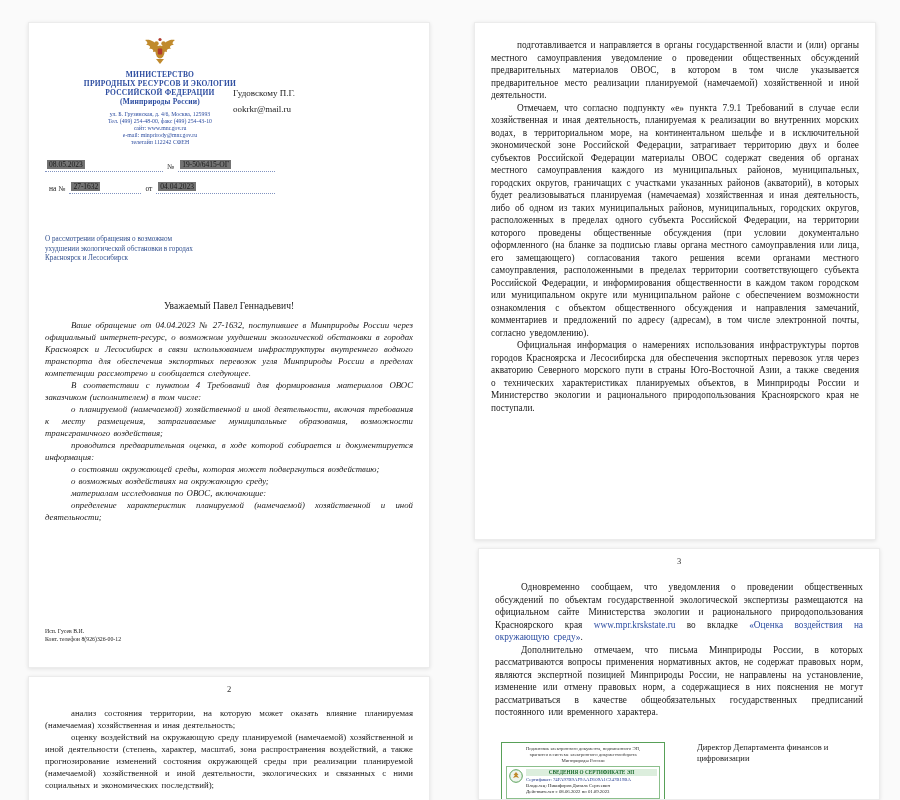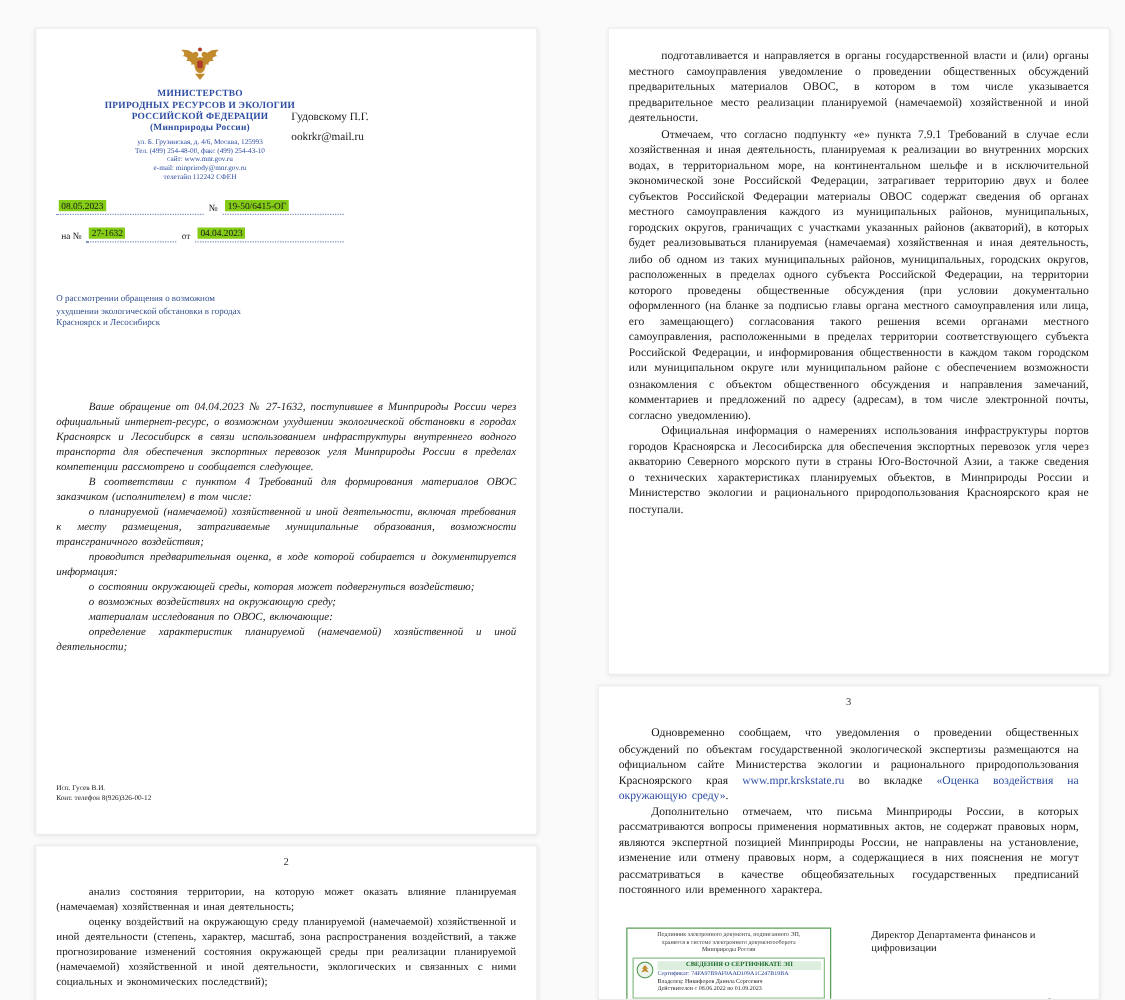--- a/index.html
+++ b/index.html
@@ -14,36 +14,36 @@
   }
   .sheet {
     position: absolute;
     background: #ffffff;
     border: 1px solid #ececec;
     box-shadow: 0 1px 4px rgba(0,0,0,0.10);
     overflow: hidden;
   }
   #sheet1 { left: 28px;  top: 22px;  width: 402px; height: 646px; }
   #sheet2 { left: 28px;  top: 676px; width: 402px; height: 130px; }
-  #sheet3 { left: 486px; top: 22px;  width: 402px; height: 518px; }
+  #sheet3 { left: 474px; top: 22px;  width: 402px; height: 518px; }
   #sheet4 { left: 478px; top: 548px; width: 402px; height: 252px; }
 
   
   .letterhead { position: absolute; left: 12px; top: 12px; width: 238px; text-align: center; }
   .arms { height: 32px; margin-bottom: 3px; }
   .ministry { color: #2d4da0; font-weight: bold; font-size: 7.5px; line-height: 9px; letter-spacing: .2px; }
   .addr { color: #2d4da0; font-size: 5.8px; line-height: 7px; margin-top: 5px; }
   .req-row { display: flex; align-items: flex-end; font-size: 7.5px; line-height: 10px; margin-top: 14px; padding: 0 4px; }
   .req-row .lbl { margin: 0 4px; white-space: nowrap; }
   .ruled { border-bottom: 1px dotted #8193c0; text-align: left; padding: 0 2px 1px 2px; }
   .r1a { width: 118px; }
   .r1b { flex: 1; }
   .r2a { width: 72px; }
   .r2b { flex: 1; }
-  .hl { background: #84cc16; padding: 0 2px; white-space: nowrap; }
+  .hl { background: #737373; padding: 0 2px; white-space: nowrap; }
   .subject { position: absolute; left: 16px; top: 212px; width: 152px; font-size: 7.2px; line-height: 9.5px; color: #32508f; text-align: left; }
   .addressee { position: absolute; left: 204px; top: 62px; font-size: 9px; line-height: 16px; text-align: left; }
   .salut { position: absolute; left: 0; top: 278px; width: 100%; text-align: center; font-size: 9.5px; }
   .body-text { position: absolute; left: 16px; right: 16px; }
   #body1 { top: 296px; font-style: italic; }
   .body-text p { margin: 0; text-align: justify; text-indent: 26px; font-size: 8.8px; line-height: 12px; word-spacing: 1px; }
   .exec { position: absolute; left: 16px; top: 604px; font-size: 5.8px; line-height: 8px; color: #222; }
 
   
   .pagenum { position: absolute; top: 7px; left: 0; width: 100%; text-align: center; font-size: 8.5px; color: #333; }
@@ -114,20 +114,21 @@
     </div>
   </div>
 
   <div class="subject">О рассмотрении обращения о возможном ухудшении экологической обстановки в городах Красноярск и Лесосибирск</div>
 
   <div class="addressee">
     <div>Гудовскому П.Г.</div>
     <div>ookrkr@mail.ru</div>
   </div>
 
+  <div class="salut">Уважаемый Павел Геннадьевич!</div>
 
   <div class="body-text" id="body1">
     <p>Ваше обращение от 04.04.2023 № 27-1632, поступившее в Минприроды России через официальный интернет-ресурс, о возможном ухудшении экологической обстановки в городах Красноярск и Лесосибирск в связи использованием инфраструктуры внутреннего водного транспорта для обеспечения экспортных перевозок угля Минприроды России в пределах компетенции рассмотрено и сообщается следующее.</p>
     <p>В соответствии с пунктом 4 Требований для формирования материалов ОВОС заказчиком (исполнителем) в том числе:</p>
     <p>о планируемой (намечаемой) хозяйственной и иной деятельности, включая требования к месту размещения, затрагиваемые муниципальные образования, возможности трансграничного воздействия;</p>
     <p>проводится предварительная оценка, в ходе которой собирается и документируется информация:</p>
     <p>о состоянии окружающей среды, которая может подвергнуться воздействию;</p>
     <p>о возможных воздействиях на окружающую среду;</p>
     <p>материалам исследования по ОВОС, включающие:</p>
     <p>определение характеристик планируемой (намечаемой) хозяйственной и иной деятельности;</p>

